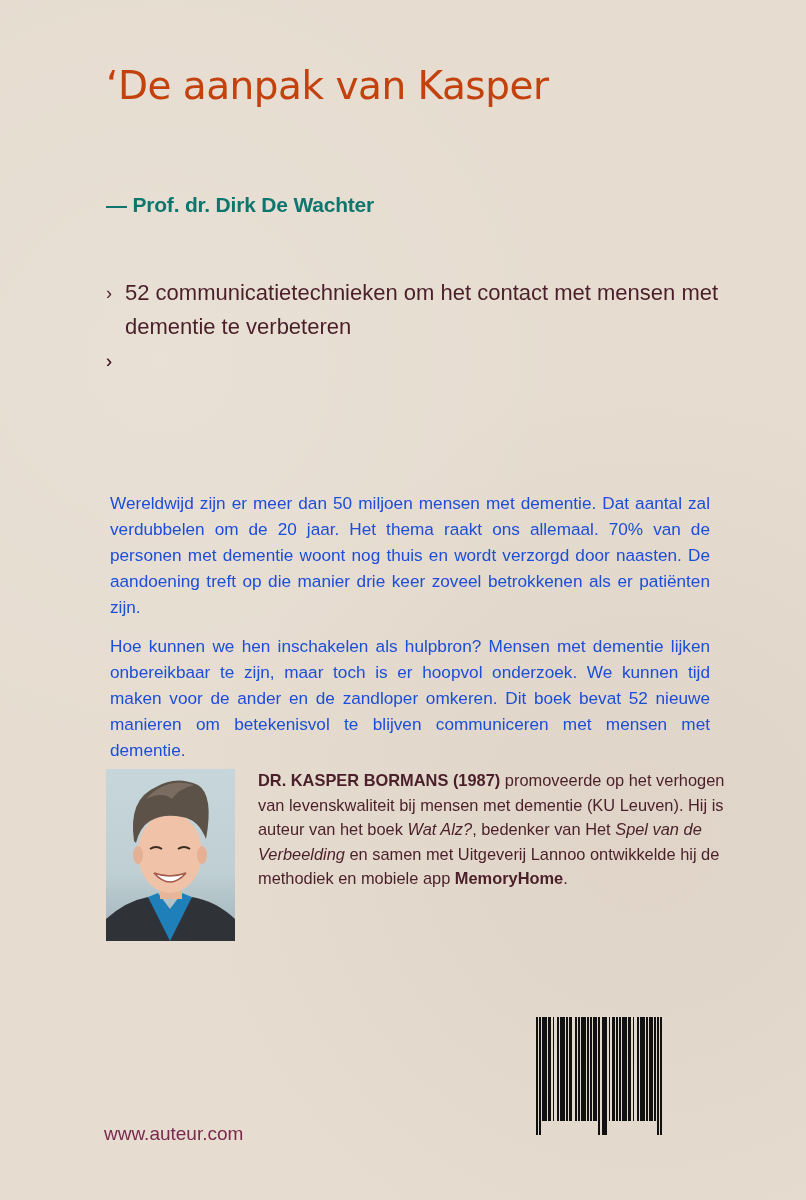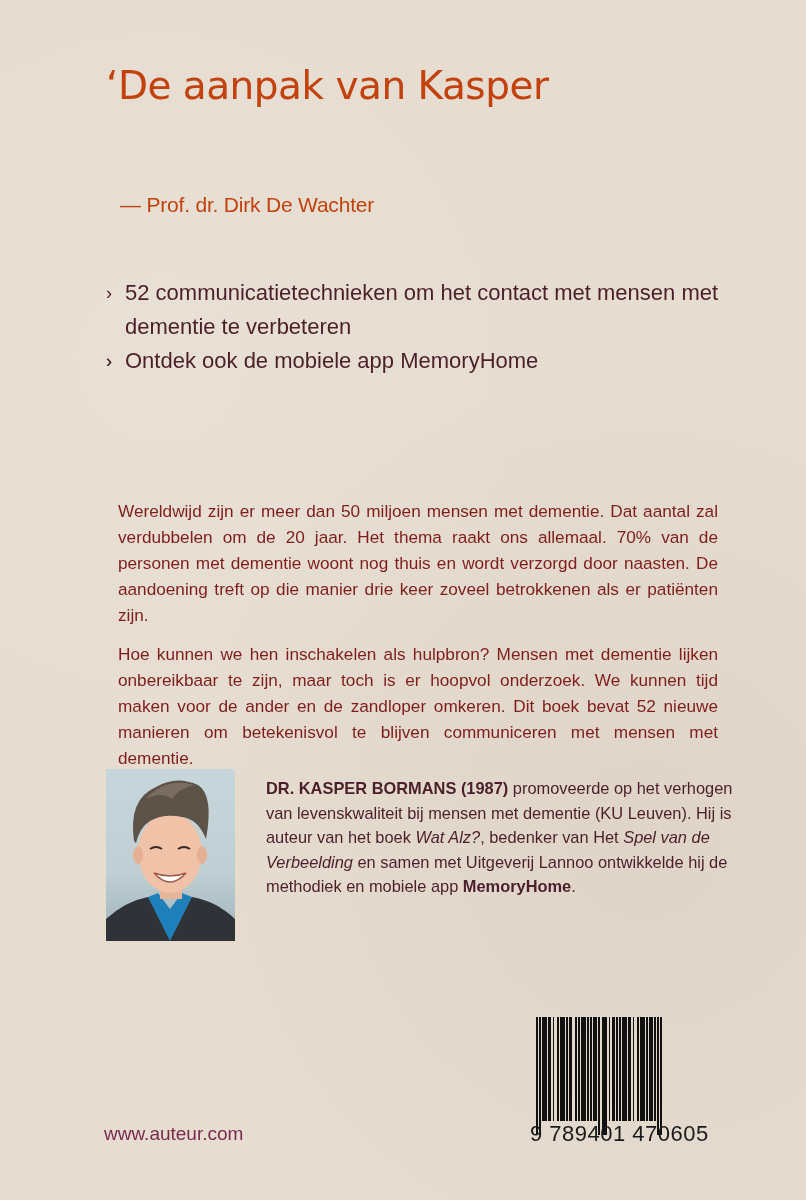--- a/index.html
+++ b/index.html
@@ -15,40 +15,40 @@
     }
     .page { position: absolute; left: 0; top: 0; width: 806px; height: 1200px; }
 
     .quote {
       position: absolute; left: 106px; top: 60px; width: 640px;
       font-size: 39px; line-height: 52px; color: #c2410c;
       font-family: "DejaVu Sans", sans-serif; font-weight: normal;
       letter-spacing: -0.5px;
     }
     .attribution {
-      position: absolute; left: 120px; top: 193px;
-      font-size: 21px; font-weight: normal; color: #c2410c;
+      position: absolute; left: 106px; top: 193px;
+      font-size: 21px; font-weight: bold; color: #0f766e;
       font-family: "Liberation Sans", sans-serif;
       letter-spacing: -0.2px;
     }
 
     .bullets { position: absolute; left: 106px; top: 276px; width: 620px; list-style: none; margin: 0; padding: 0; }
     .bullet { position: relative; padding-left: 19px; font-size: 22px; line-height: 34px; color: #4a1f2a;
       font-family: "Liberation Sans", sans-serif; }
     .bullet .chev { position: absolute; left: 0; top: 0; font-size: 18px; color: #4a1f2a; }
 
     .para { position: absolute; left: 106px; width: 600px; font-size: 17.2px; line-height: 26px;
-      color: #7f1d1d; text-align: justify; font-family: "Liberation Sans", sans-serif; margin: 12px; }
+      color: #1d4ed8; text-align: justify; font-family: "Liberation Sans", sans-serif; margin: 4px; }
     .para1 { top: 486px; }
     .para2 { top: 629px; }
 
     .photo { position: absolute; left: 106px; top: 769px; width: 129px; height: 172px; overflow: hidden;
       background: linear-gradient(180deg, #c7d6da 0%, #bfcfd4 60%, #9fb2b8 100%); }
     .bio { position: absolute; left: 258px; top: 768px; width: 470px; font-size: 16.4px; line-height: 24.5px;
-      color: #4a1f2a; font-family: "Liberation Sans", sans-serif; margin: 8px; }
+      color: #4a1f2a; font-family: "Liberation Sans", sans-serif; margin: 0; }
     .bio b { font-weight: bold; }
     .bio i { font-style: italic; }
 
     .website { position: absolute; left: 104px; top: 1123px; font-size: 19px; color: #7a2a4e;
       font-family: "Liberation Sans", sans-serif; }
 
     .barcode { position: absolute; left: 530px; top: 1017px; width: 166px; height: 128px; }
     .barcode-bars { position: absolute; left: 6px; top: 0; height: 108px; display: flex; align-items: stretch; }
     .barcode-digits { position: absolute; left: 0; top: 104px; font-family: "Liberation Sans", sans-serif;
       font-size: 22px; color: #1a1a1a; letter-spacing: 0.5px; white-space: pre; }
@@ -66,21 +66,20 @@
   <ul class="bullets">
     <li class="bullet">
       <span class="chev">›</span>
       <span>52 communicatietechnieken om het contact met mensen met dementie te verbeteren</span>
     </li>
     <li class="bullet">
       <span class="chev">›</span>
     </li>
     <li class="bullet">
       <span class="chev">›</span>
-      <span>Ontdek ook de mobiele app MemoryHome</span>
     </li>
   </ul>
 
   <p class="para para1">Wereldwijd zijn er meer dan 50 miljoen mensen met dementie. Dat aantal zal verdubbelen om de 20 jaar. Het thema raakt ons allemaal. 70% van de personen met dementie woont nog thuis en wordt verzorgd door naasten. De aandoening treft op die manier drie keer zoveel betrokkenen als er patiënten zijn.</p>
   <p class="para para2">Hoe kunnen we hen inschakelen als hulpbron? Mensen met dementie lijken onbereikbaar te zijn, maar toch is er hoopvol onderzoek. We kunnen tijd maken voor de ander en de zandloper omkeren. Dit boek bevat 52 nieuwe manieren om betekenisvol te blijven communiceren met mensen met dementie.</p>
 
   <div class="photo">
     <svg width="129" height="172" viewBox="0 0 129 172">
 
       <path d="M0 172 L0 150 Q20 132 42 128 L64 150 L86 128 Q110 132 129 150 L129 172 Z" fill="#2f3338"></path>
@@ -165,15 +164,14 @@
         <span style="display: block; width: 1.6px; background: rgb(17, 17, 17); height: 104px;"></span>
         <span style="display: block; width: 1.4px; background: transparent; height: 104px;"></span>
         <span style="display: block; width: 3.2px; background: rgb(17, 17, 17); height: 104px;"></span>
         <span style="display: block; width: 1.4px; background: transparent; height: 104px;"></span>
         <span style="display: block; width: 1.6px; background: rgb(17, 17, 17); height: 104px;"></span>
         <span style="display: block; width: 1.4px; background: transparent; height: 118px;"></span>
         <span style="display: block; width: 1.6px; background: rgb(17, 17, 17); height: 118px;"></span>
         <span style="display: block; width: 1.4px; background: transparent; height: 118px;"></span>
         <span style="display: block; width: 1.6px; background: rgb(17, 17, 17); height: 118px;"></span>
       </div>
-    <div class="barcode-digits">9 789401 470605</div>
   </div>
 </div>
 
 </body></html>

